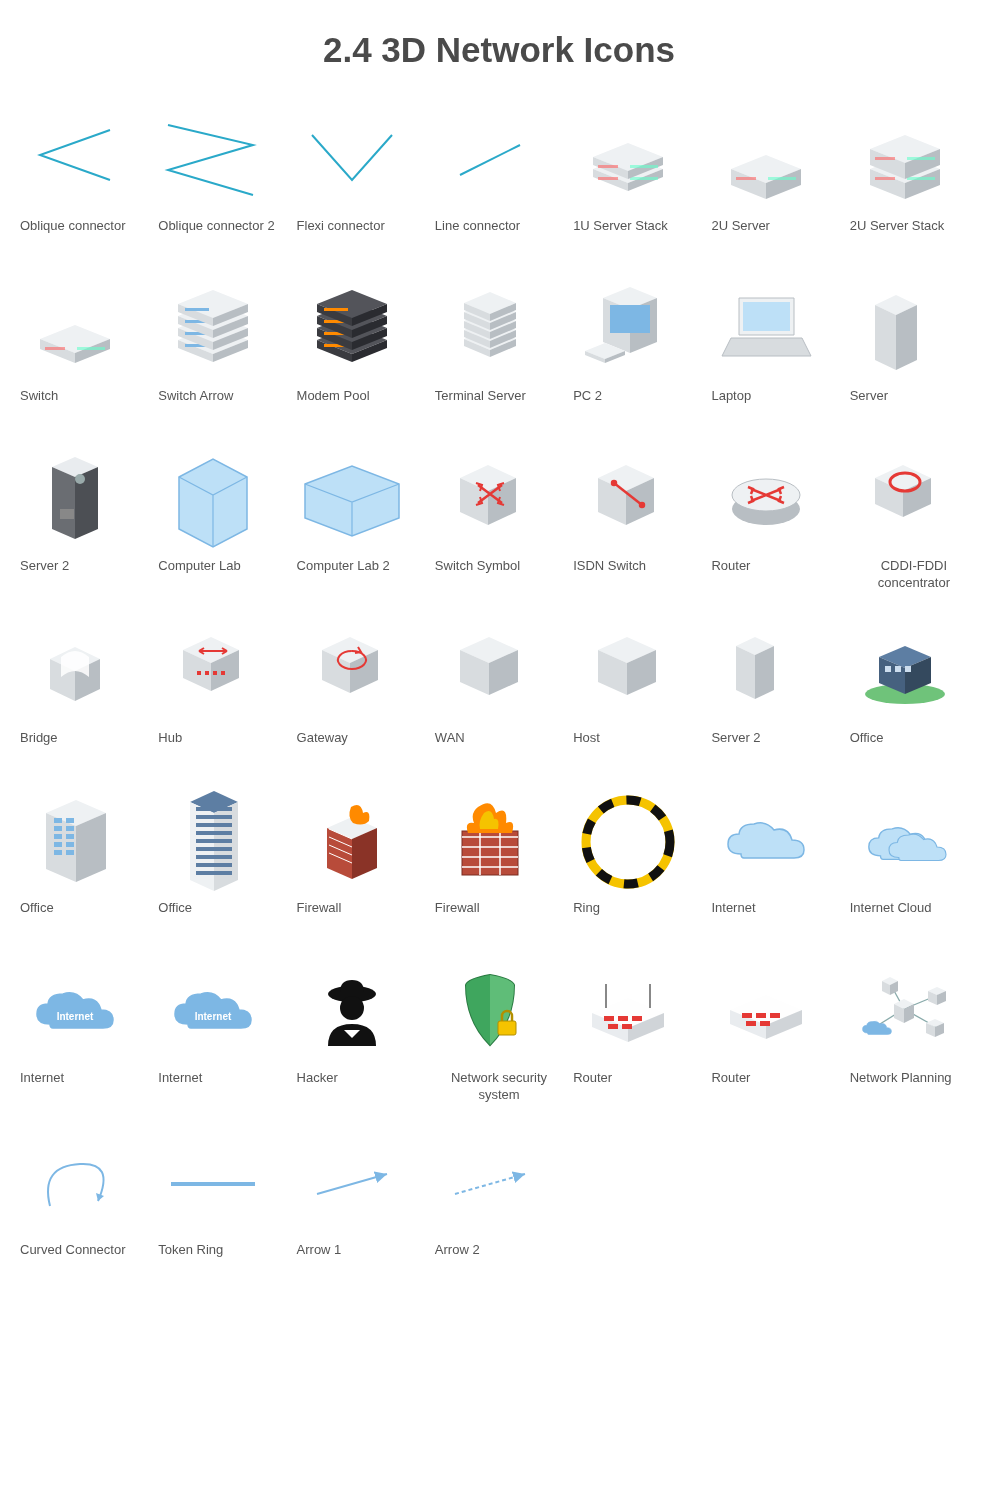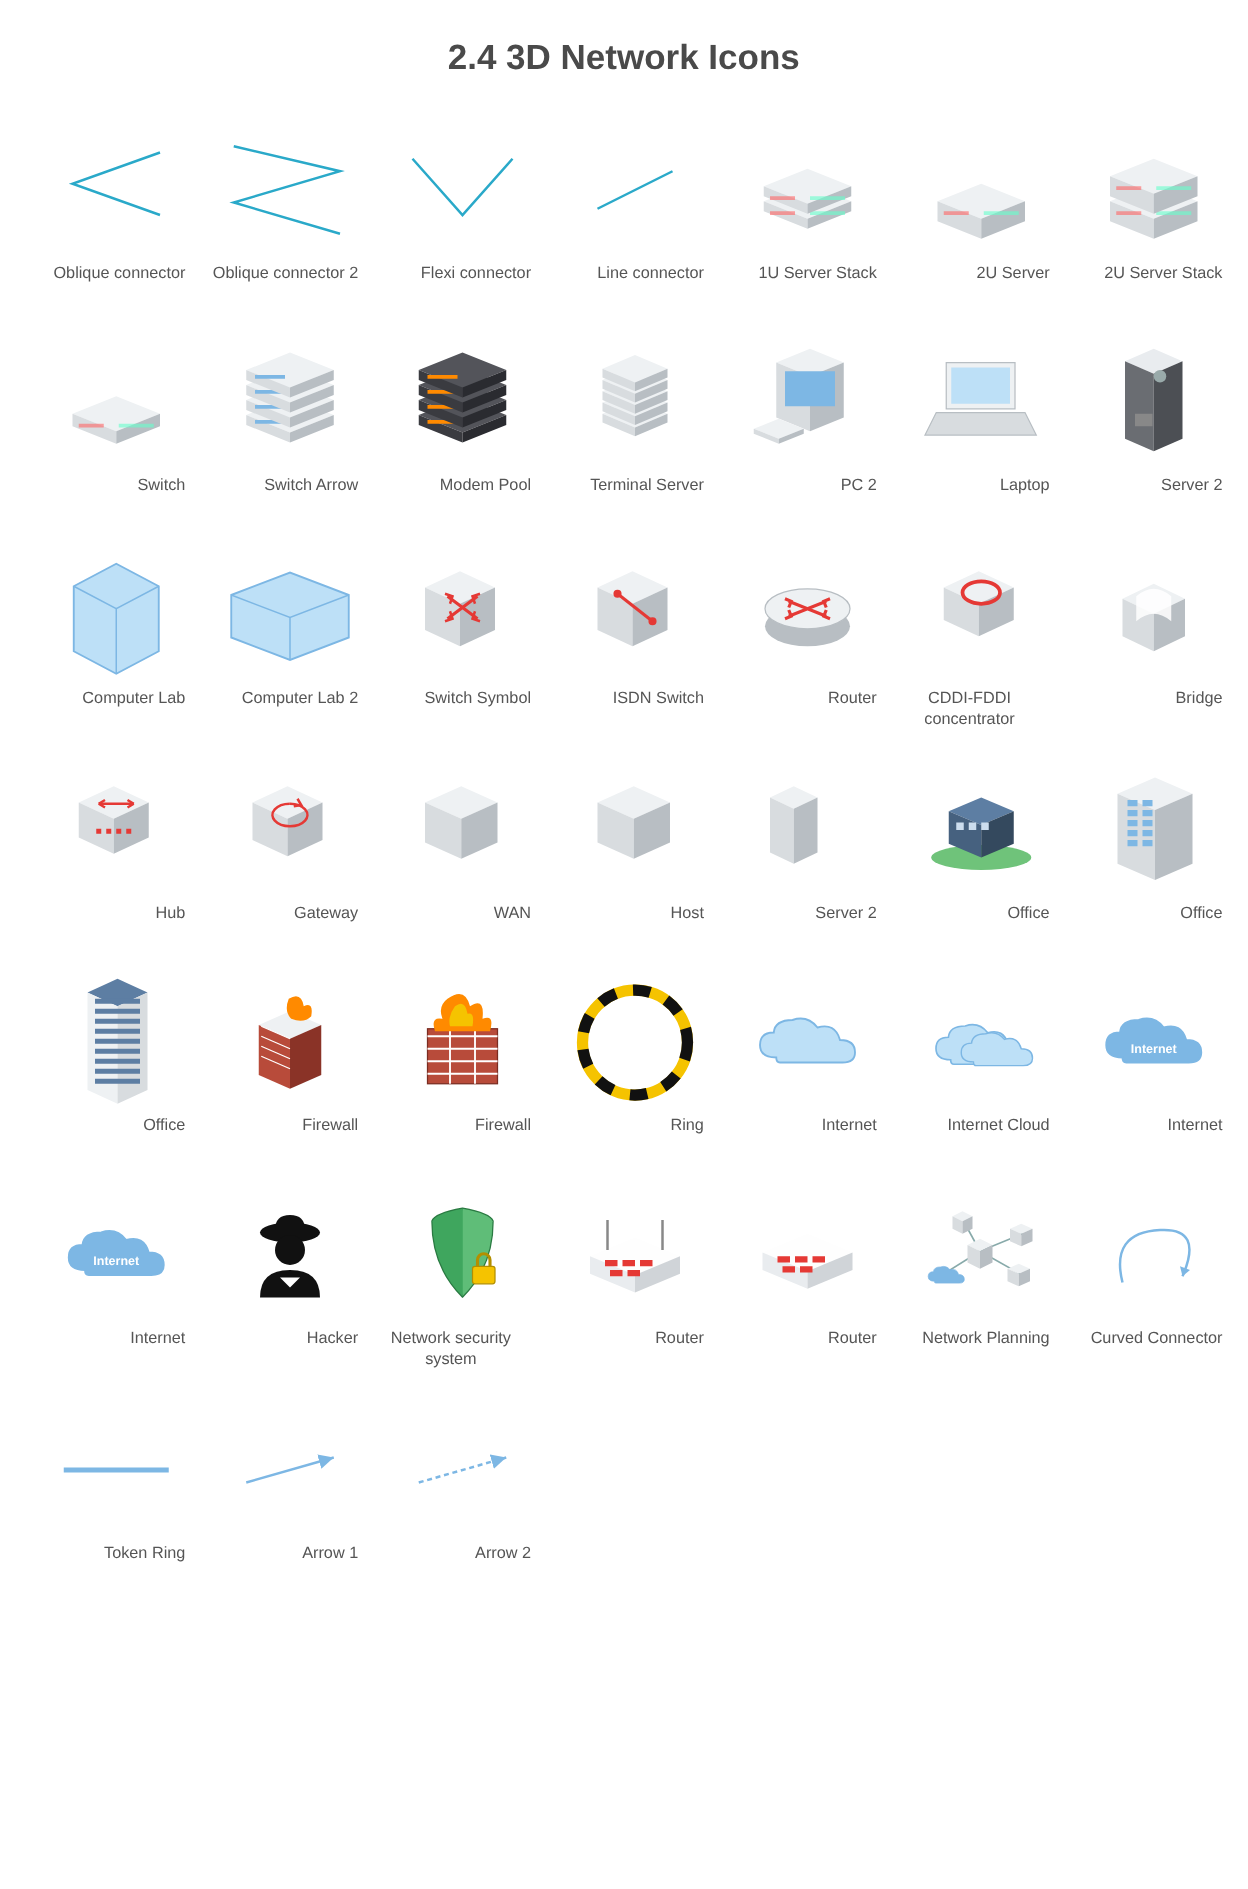--- a/index.html
+++ b/index.html
@@ -4,34 +4,34 @@
 <style>
   * { box-sizing: border-box; margin: 0; padding: 0; }
   body {
     font-family: Arial, Helvetica, sans-serif;
     background: #fff;
     width: 998px;
     padding: 30px 20px 40px;
   }
   h1.title {
     text-align: center;
-    font-size: 28px;
+    font-size: 35px;
     font-weight: bold;
     color: #4a4a4a;
     margin-bottom: 40px;
   }
   .grid {
     display: grid;
     grid-template-columns: repeat(7, 1fr);
     gap: 30px 10px;
   }
   .cell {
     display: flex;
     flex-direction: column;
-    align-items: flex-end;
+    align-items: flex-start;
     text-align: center;
   }
   .icon-box {
     width: 110px;
     height: 100px;
     display: flex;
     align-items: center;
     justify-content: center;
   }
   .label {
@@ -226,20 +226,30 @@
         <svg width="95" height="80" viewBox="0 0 95 80">
           <path d="M20 8 L75 8 L75 45 L20 45 Z" fill="#eef1f3" stroke="#b8bec3"></path>
           <rect x="24" y="12" width="47" height="29" fill="#bde0f7"></rect>
           <path d="M12 48 L83 48 L92 66 L3 66 Z" fill="#d8dcdf" stroke="#b8bec3"></path>
         </svg>
       </div>
       <div class="label">Laptop</div>
     </div>
     <div class="cell">
       <div class="icon-box">
+        <svg width="100" height="90" viewBox="0 0 100 90">
+          <path d="M20 20 L41 10 L62 20 L41 30 Z" fill="#eef1f3"></path>
+          <path d="M20 20 L41 30 L41 85 L20 75 Z" fill="#d8dcdf"></path>
+          <path d="M41 30 L62 20 L62 75 L41 85 Z" fill="#b8bec3"></path>
+        </svg>
+      </div>
+      <div class="label">Server</div>
+    </div>
+    <div class="cell">
+      <div class="icon-box">
         <svg width="90" height="95" viewBox="0 0 90 95">
           <path d="M22 14 L45 4 L68 14 L45 24 Z" fill="#e9ecef"></path>
           <path d="M22 14 L45 24 L45 86 L22 76 Z" fill="#6a6d72"></path>
           <path d="M45 24 L68 14 L68 76 L45 86 Z" fill="#4c4f54"></path>
           <circle cx="50" cy="26" r="5" fill="#9aa"></circle>
           <rect x="30" y="56" width="14" height="10" fill="#888"></rect>
         </svg>
       </div>
       <div class="label">Server 2</div>
     </div>

